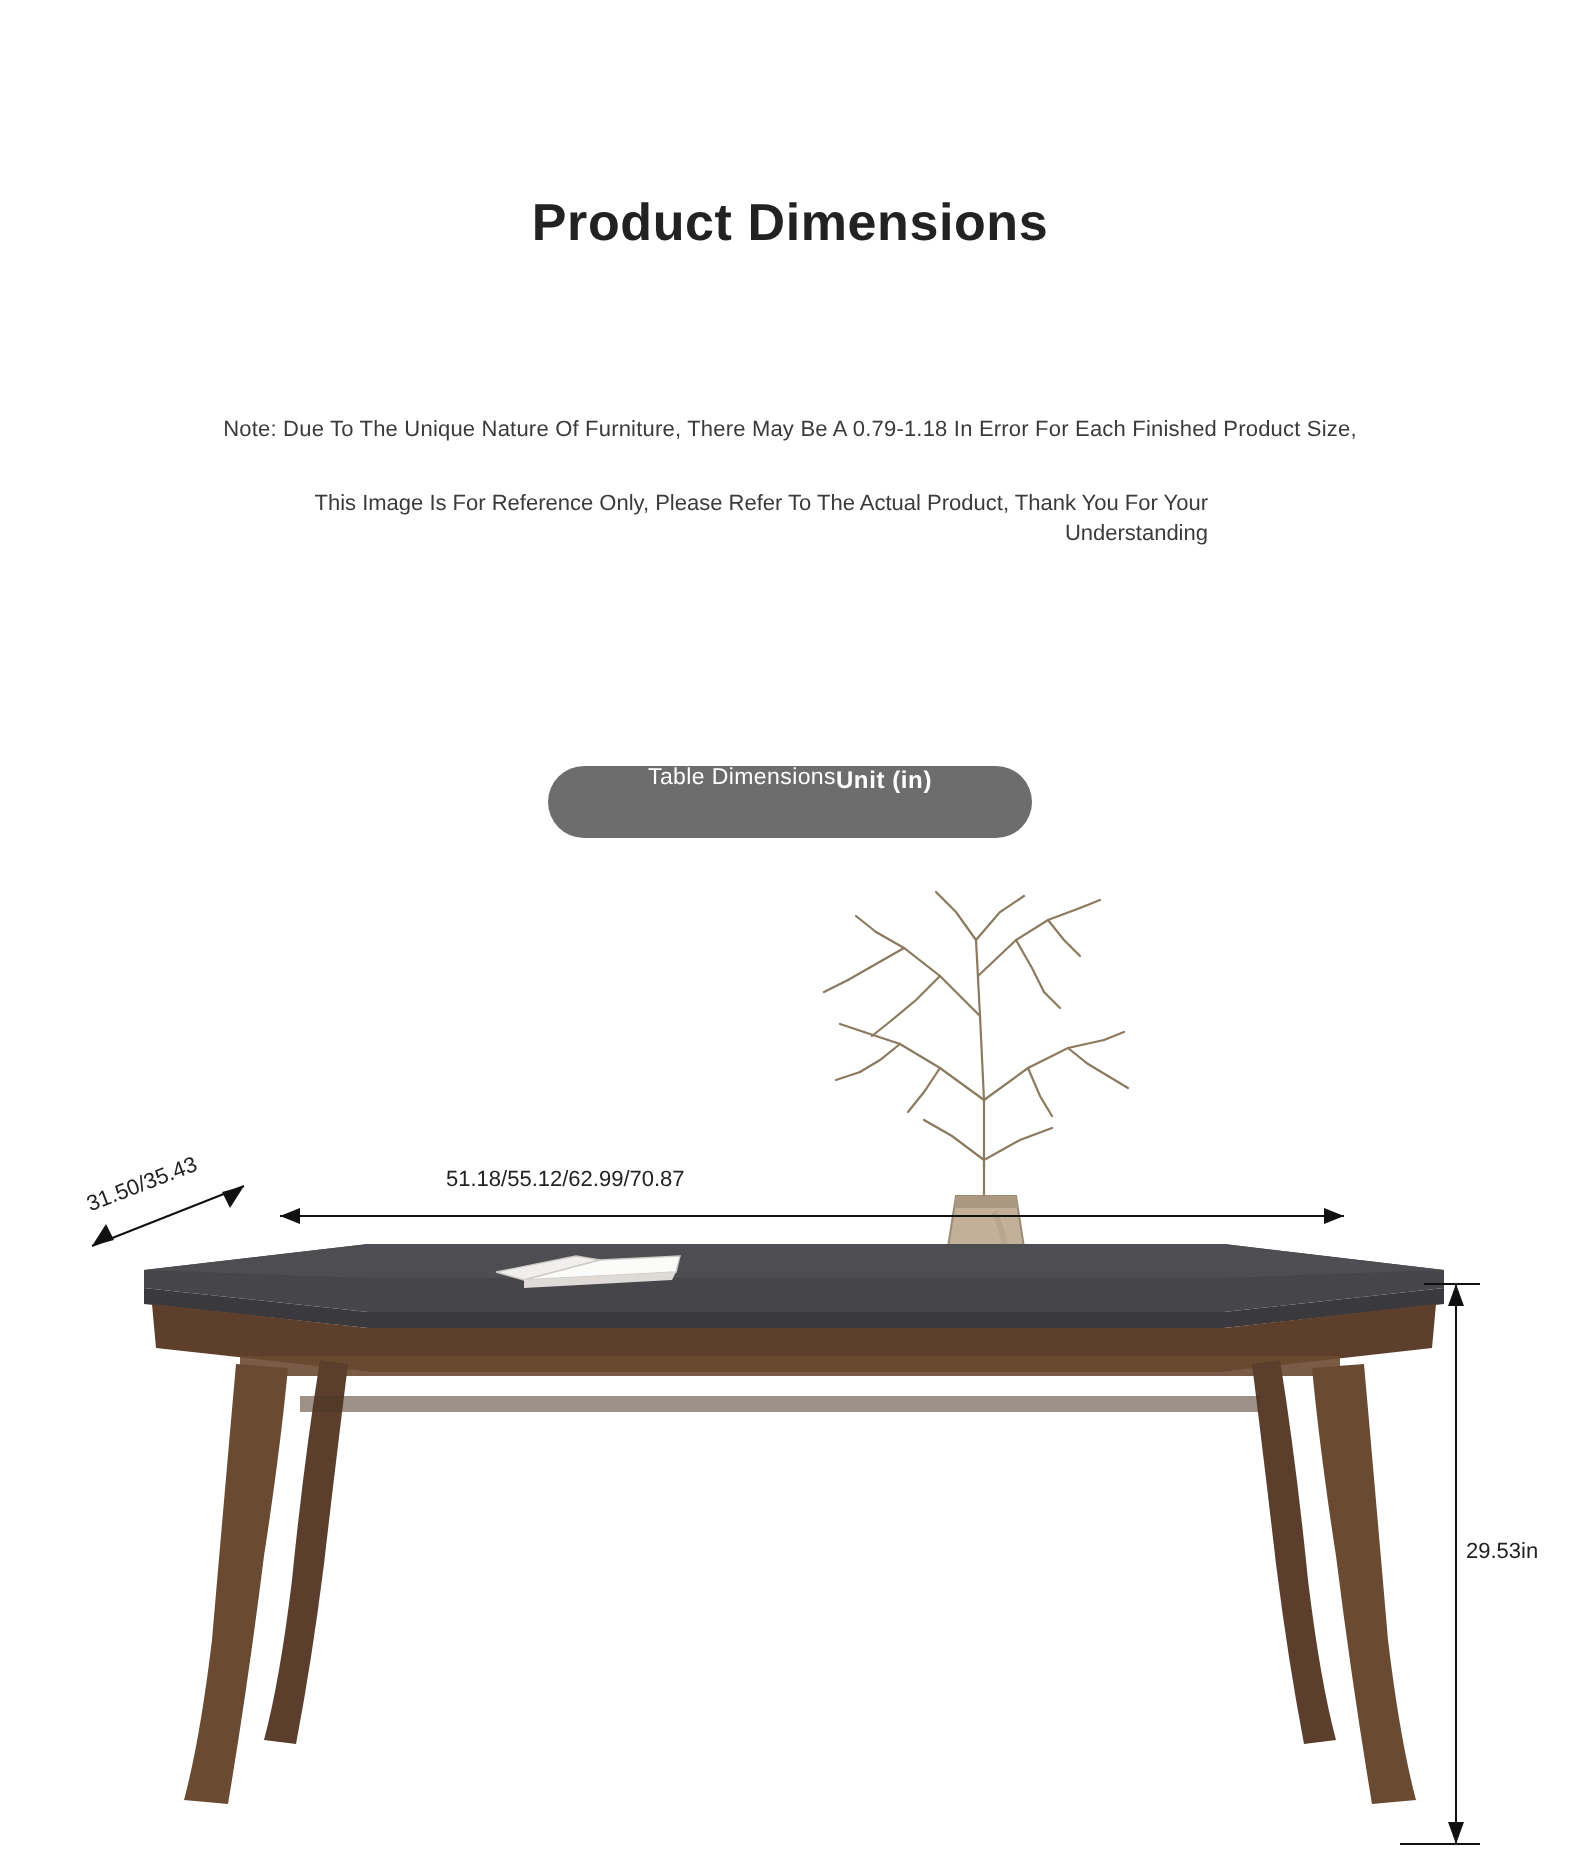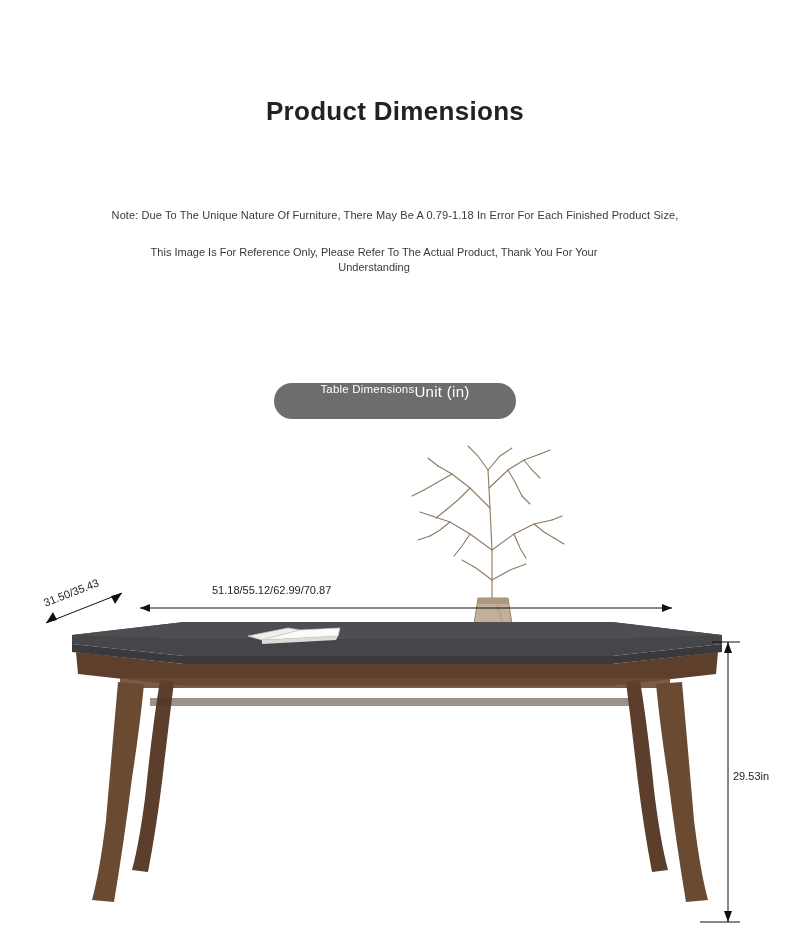--- a/index.html
+++ b/index.html
@@ -48,21 +48,21 @@
     text-align: center;
     font-size: 11px;
     color: #3a3a3a;
     letter-spacing: 0.1px;
   }
   .note-line2 {
     position: absolute;
     top: 245px;
     left: 144px;
     width: 460px;
-    text-align: center;
+    text-align: right;
     font-size: 11px;
     line-height: 1.35;
     color: #3a3a3a;
   }
 
   
   .unit-pill {
     position: absolute;
     top: 383px;
     left: 274px;
@@ -74,41 +74,42 @@
     align-items: flex-start;
     justify-content: center;
     color: #ffffff;
     white-space: nowrap;
   }
   .unit-pill .small {
     font-size: 11.5px;
     letter-spacing: 0.2px;
   }
   .unit-pill .big {
-    font-size: 15px;
+    font-size: 12px;
     letter-spacing: 0.3px;
+    font-weight: bold;
   }
 
   
   .stage {
     position: absolute;
     top: 430px;
     left: 0;
     width: 790px;
     height: 508px;
   }
   .stage svg { display: block; }
 
   .dim-label {
     position: absolute;
     font-size: 11px;
     color: #222;
     white-space: nowrap;
   }
-  .dim-width  { top: 154px; left: 212px; }
+  .dim-width  { top: 154px; left: 223px; }
   .dim-depth  { top: 167px; left: 44px; transform: rotate(-21deg); transform-origin: left center; }
   .dim-height { top: 340px; left: 733px; }
 </style>
 </head>
 <body>
 
 <div class="header">
   <h1 class="title">Product Dimensions</h1>
 </div>
 

